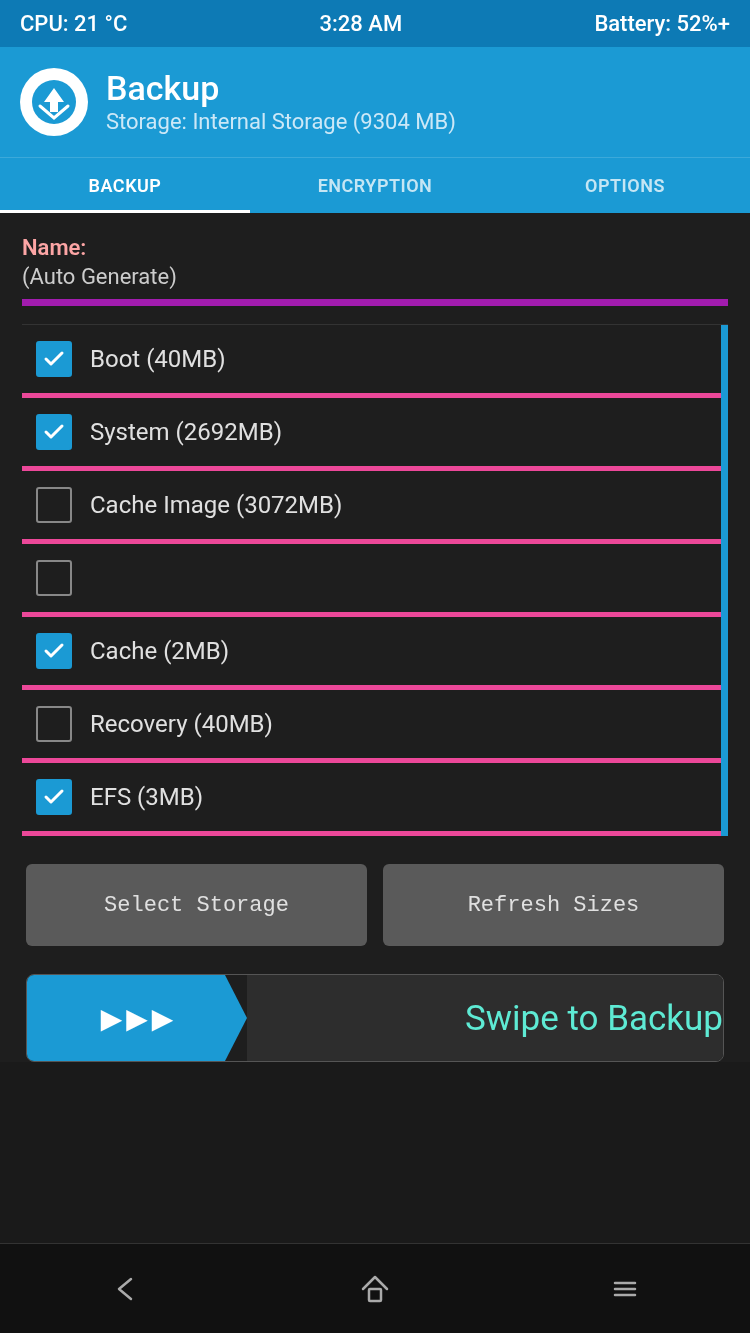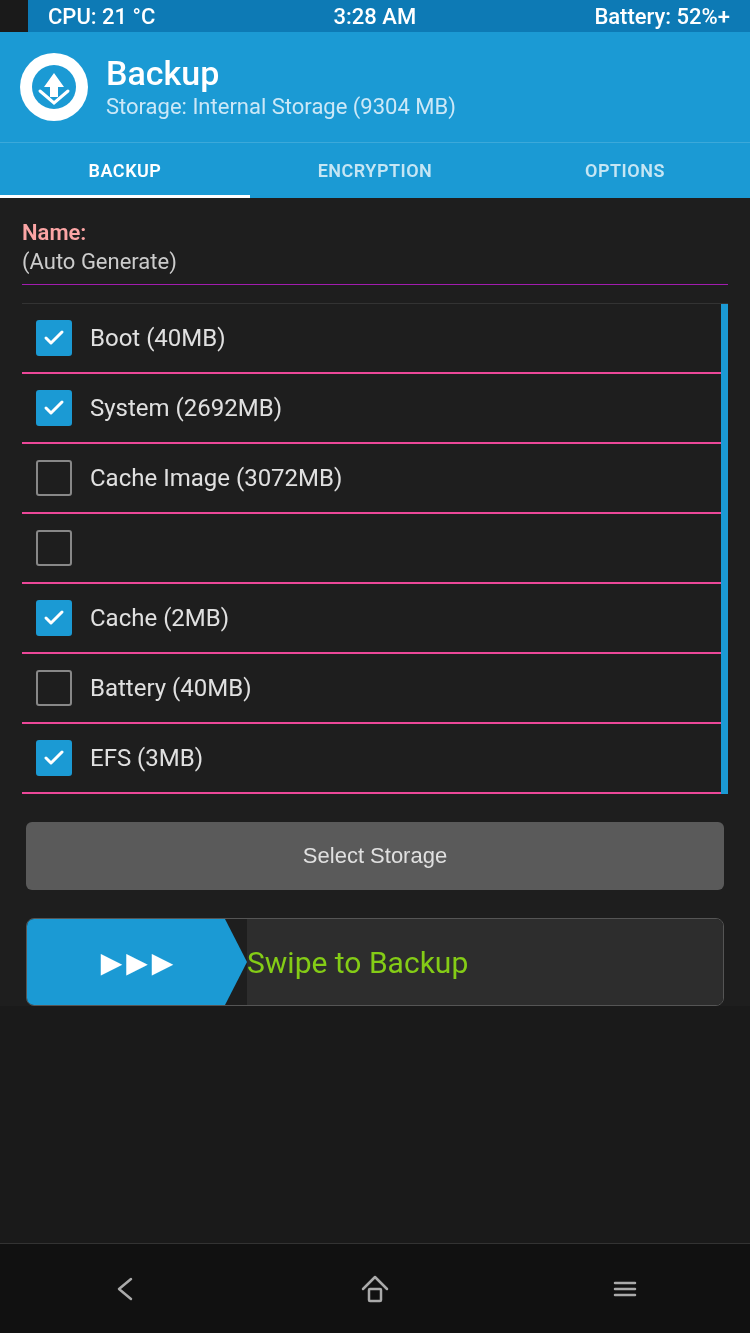--- a/index.html
+++ b/index.html
@@ -9,28 +9,27 @@
       background: #1a1a1a;
       font-family: 'Roboto', Arial, sans-serif;
       color: #fff;
       overflow: hidden;
       position: relative;
     }
 
     
     .status-bar {
       background: #0d7ab5;
-      height: 32px;
+      height: 47px;
       display: flex;
       align-items: center;
       justify-content: space-between;
       padding: 0 20px;
       font-size: 22px;
       font-weight: 500;
-      margin-left: 28px;
     }
 
     
     .header {
       background: #1b9ad4;
       height: 110px;
       display: flex;
       align-items: center;
       padding: 0 20px;
       gap: 18px;
@@ -104,21 +103,21 @@
     .name-label {
       color: #fca5a5;
       font-size: 22px;
       font-weight: 600;
       margin-bottom: 4px;
     }
     .name-value {
       color: #ccc;
       font-size: 22px;
       padding-bottom: 10px;
-      border-bottom: 1px solid #a21caf;
+      border-bottom: 7px solid #a21caf;
       margin-bottom: 18px;
     }
 
     .section-title {
       color: #1b9ad4;
       font-size: 22px;
       font-weight: 500;
       margin-bottom: 0px;
     }
 
@@ -135,21 +134,21 @@
       right: 0;
       width: 7px;
       height: 100%;
       background: #1b9ad4;
     }
     .partition-item {
       display: flex;
       align-items: center;
       gap: 18px;
       padding: 16px 14px;
-      border-bottom: 2px solid #ec4899;
+      border-bottom: 5px solid #ec4899;
       font-size: 24px;
       color: #e0e0e0;
     }
 
     
     .checkbox {
       width: 36px;
       height: 36px;
       border: 2.5px solid #888;
       border-radius: 3px;
@@ -179,27 +178,28 @@
       gap: 16px;
       margin-top: 28px;
       padding: 0 4px;
     }
     .btn-gray {
       flex: 1;
       background: #5a5a5a;
       color: #e0e0e0;
       border: none;
       border-radius: 6px;
-      height: 68px;
+      height: 82px;
       font-size: 22px;
       font-weight: 500;
       cursor: pointer;
       display: flex;
       align-items: center;
       justify-content: center;
+      font-family: Liberation Mono, monospace;
     }
 
     
     .swipe-container {
       margin: 28px 4px 0 4px;
       height: 88px;
       border: 1.5px solid #555;
       border-radius: 8px;
       display: flex;
       overflow: hidden;
@@ -217,23 +217,23 @@
     }
     .swipe-arrow {
       color: #fff;
       font-size: 28px;
     }
     .swipe-right {
       flex: 1;
       background: #2d2d2d;
       display: flex;
       align-items: center;
-      justify-content: flex-start;
-      font-size: 30px;
-      color: #84cc16;
+      justify-content: flex-end;
+      font-size: 35px;
+      color: #5eead4;
     }
 
     
     .bottom-nav {
       position: absolute;
       bottom: 0;
       left: 0;
       right: 0;
       height: 90px;
       background: #111;
@@ -340,36 +340,37 @@
           <polyline points="4,12 9,17 20,6" stroke="white" stroke-width="3" stroke-linecap="round" stroke-linejoin="round"></polyline>
         </svg>
       </div>
       <span>Cache (2MB)</span>
     </div>
 
     <div class="partition-item">
       <div class="checkbox">
         
       </div>
-      <span>Battery (40MB)</span>
+      <span>Recovery (40MB)</span>
     </div>
 
     <div class="partition-item">
       <div class="checkbox checked">
         <svg viewBox="0 0 24 24" fill="none" xmlns="http://www.w3.org/2000/svg">
           <polyline points="4,12 9,17 20,6" stroke="white" stroke-width="3" stroke-linecap="round" stroke-linejoin="round"></polyline>
         </svg>
       </div>
       <span>EFS (3MB)</span>
     </div>
 
   </div>
 
   <div class="button-row">
     <button class="btn-gray">Select Storage</button>
+    <button class="btn-gray">Refresh Sizes</button>
   </div>
 
   <div class="swipe-container">
     <div class="swipe-left">
       <span class="swipe-arrow">▶</span>
       <span class="swipe-arrow">▶</span>
       <span class="swipe-arrow">▶</span>
     </div>
     <div class="swipe-right">
       <span>Swipe to Backup</span>

